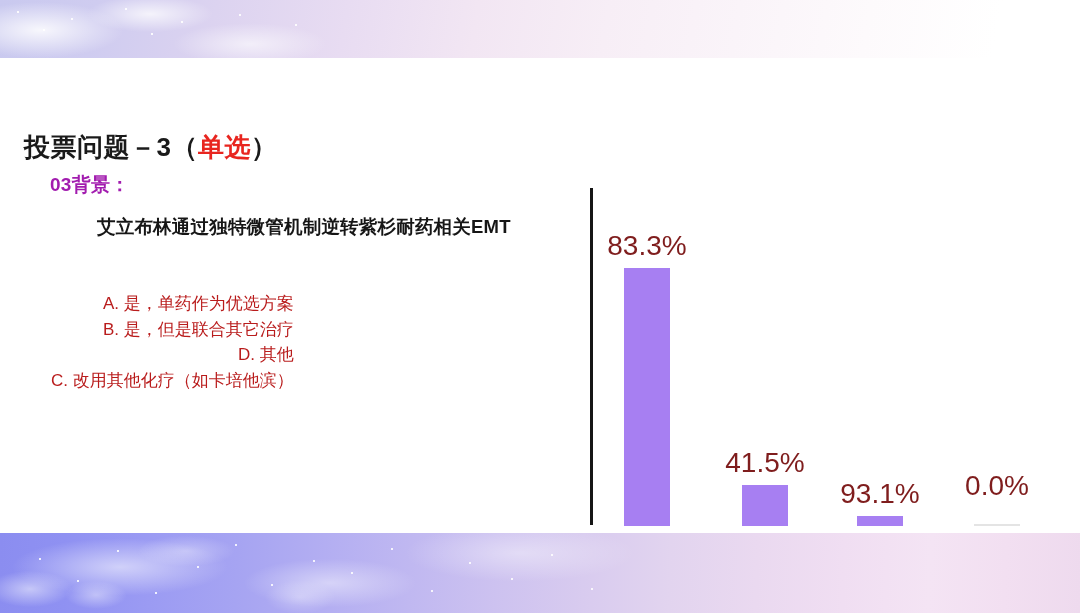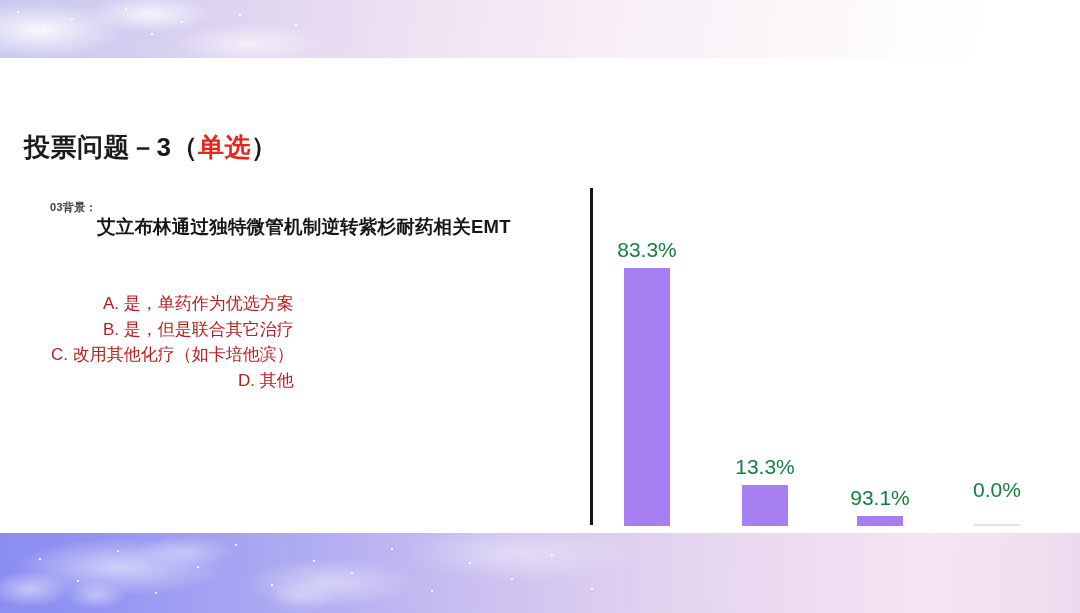--- a/index.html
+++ b/index.html
@@ -105,22 +105,22 @@
   
   .slide-title {
     position:absolute; left:24px; top:72px;
     font-size:26px; font-weight:bold; color:#1a1a1a;
     letter-spacing:.5px; white-space:nowrap;
   }
   .slide-title .accent { color:#e8251f; }
 
   .bg-label {
     position:absolute; left:50px; top:114px;
-    font-size:11px; font-weight:bold; color:#404040;
-    letter-spacing:.3px; white-space:nowrap;margin-top:28px;
+    font-size:19px; font-weight:bold; color:#a21caf;
+    letter-spacing:.3px; white-space:nowrap;
   }
 
   .stmt {
     position:absolute; left:53px; top:156px;
     font-size:18.5px; font-weight:bold; color:#161616;
     letter-spacing:.2px; white-space:nowrap;margin-left:44px;
   }
 
   .question {
     position:absolute; left:53px; top:194px;
@@ -164,21 +164,21 @@
     transform:translateX(-50%);
     width:46px;
     background:#a77ff2;
   }
   .bar.zero {
     background:#e4e4e4; height:2px;
   }
   .bar-value {
     position:absolute; left:50%;
     transform:translateX(-50%);
-    font-size:21px; color:#15803d;
+    font-size:28px; color:#7f1d1d;
     white-space:nowrap;
   }
   .cat-label {
     position:absolute; left:50%; bottom:-34px;
     transform:translateX(-50%);
     font-size:27px; color:#111;
   }
 
   .col-a { left:26px; }
   .col-b { left:144px; }
@@ -199,40 +199,40 @@
     </div>
 
     <div class="bg-label">03背景：</div>
 
     <div class="stmt">艾立布林通过独特微管机制逆转紫杉耐药相关EMT</div>
 
 
     <ul class="options">
       <li>A. 是，单药作为优选方案</li>
       <li>B. 是，但是联合其它治疗</li>
+      <li>D. 其他</li>
       <li>C. 改用其他化疗（如卡培他滨）</li>
-      <li>D. 其他</li>
     </ul>
 
     <div class="chart">
       <div class="y-axis"></div>
       <div class="baseline-ghost"></div>
 
       <div class="bar-col col-a">
         <div class="bar-wrap">
           <div class="bar" id="bar-a" style="height: 258.23px;"></div>
           <div class="bar-value" id="val-a" style="bottom: 264.23px;">83.3%</div>
         </div>
         <div class="cat-label">A</div>
       </div>
 
       <div class="bar-col col-b">
         <div class="bar-wrap">
           <div class="bar" id="bar-b" style="height: 41.23px;"></div>
-          <div class="bar-value" id="val-b" style="bottom: 47.23px;">13.3%</div>
+          <div class="bar-value" id="val-b" style="bottom: 47.23px;">41.5%</div>
         </div>
         <div class="cat-label">B</div>
       </div>
 
       <div class="bar-col col-c">
         <div class="bar-wrap">
           <div class="bar" id="bar-c" style="height: 10.23px;"></div>
           <div class="bar-value" id="val-c" style="bottom: 16.23px;">93.1%</div>
         </div>
         <div class="cat-label">C</div>

